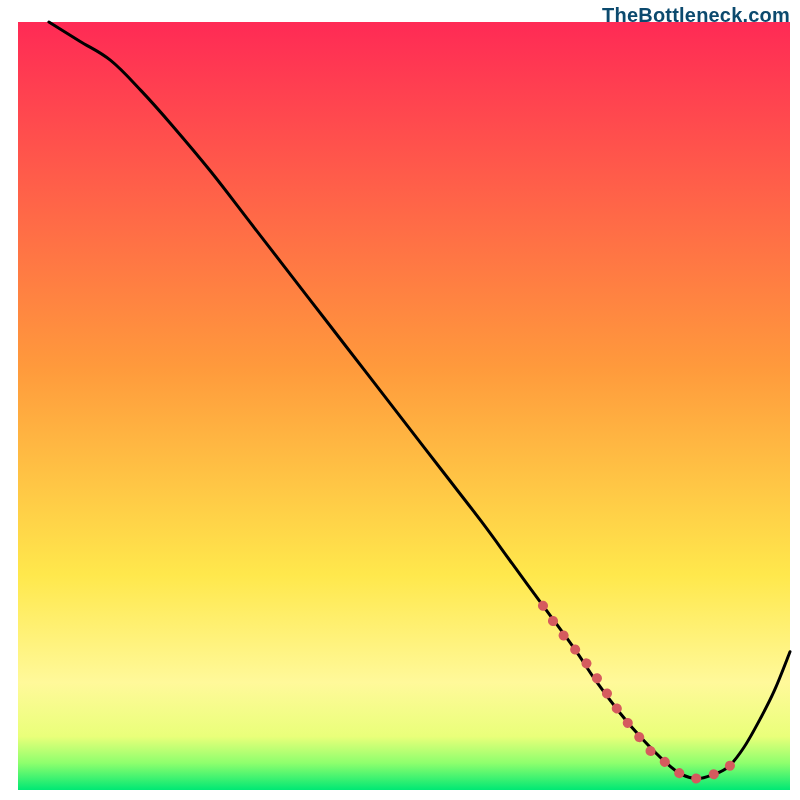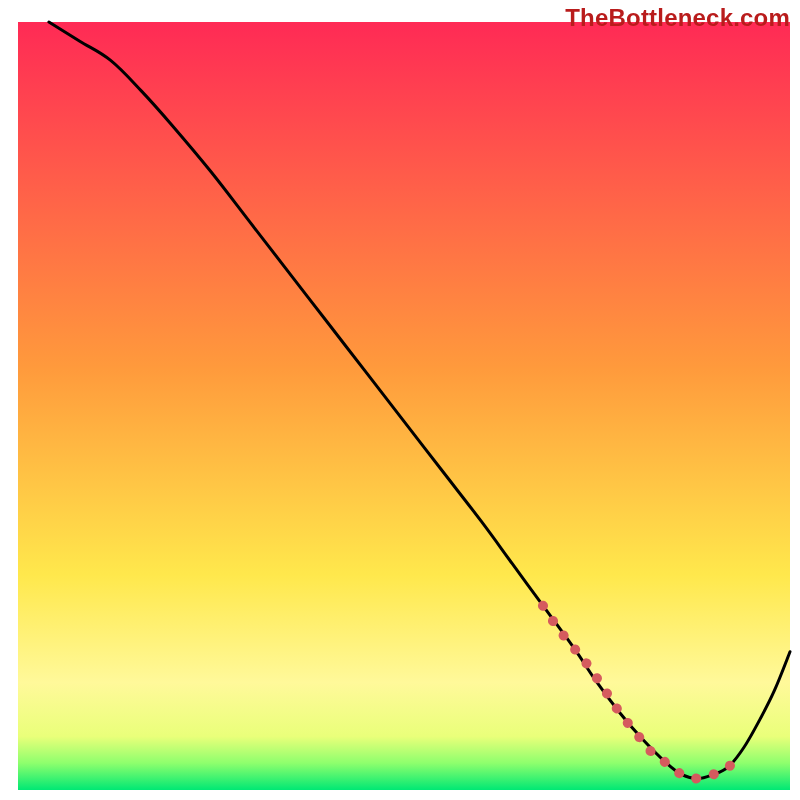--- a/index.html
+++ b/index.html
@@ -13,23 +13,23 @@
   }
   .chart-container {
     position: relative;
     width: 800px;
     height: 800px;
   }
   .watermark {
     position: absolute;
     top: 4px;
     right: 10px;
-    font-size: 24px;
+    font-size: 20px;
     font-weight: bold;
-    color: #b91c1c;
+    color: #0c4a6e;
     letter-spacing: 0.2px;
     z-index: 10;
   }
   svg {
     display: block;
   }
 </style>
 </head>
 <body>
 

